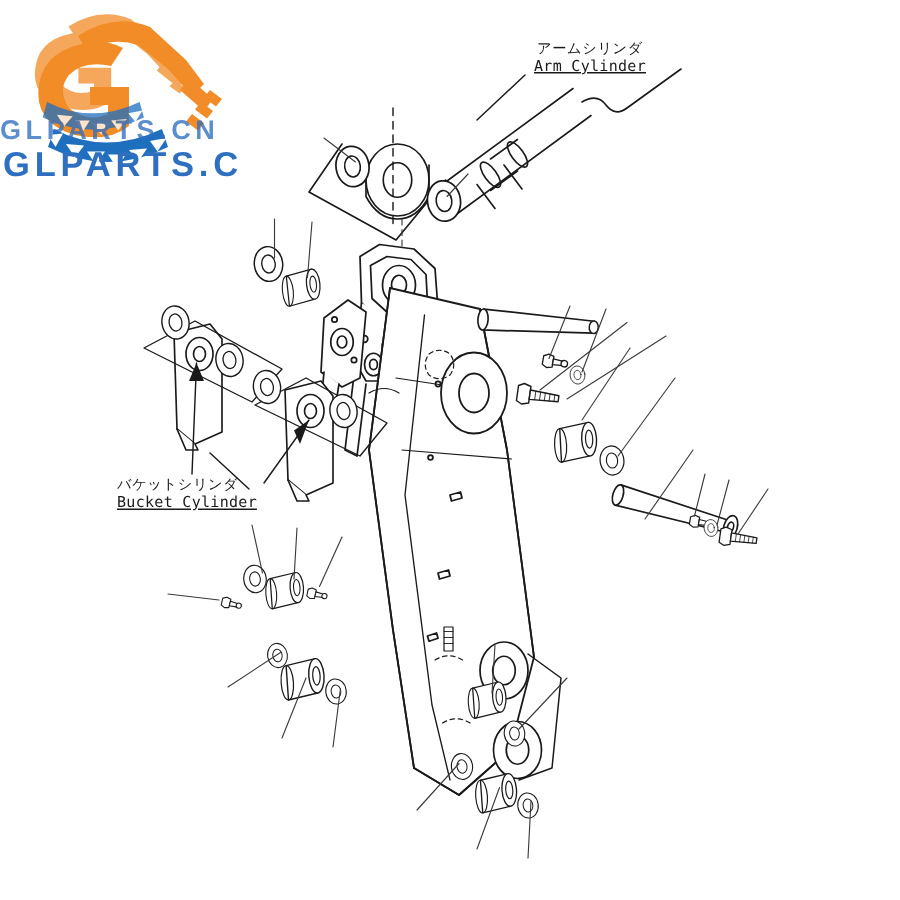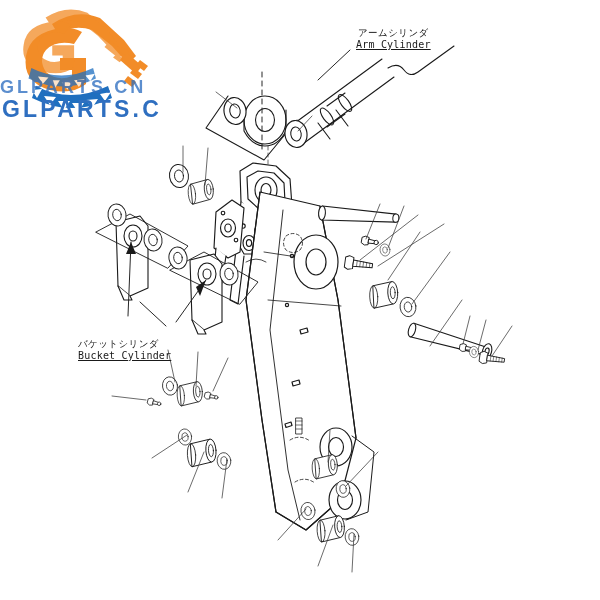--- a/index.html
+++ b/index.html
@@ -5,21 +5,21 @@
 <style>
   html,body{margin:0;padding:0;background:#ffffff;}
   body{width:600px;height:600px;overflow:hidden;
        font-family:"Liberation Sans",sans-serif;}
   #stage{position:relative;width:516px;height:600px;background:#fff;}
   #stage svg{position:absolute;left:0;top:0;}
   .lbl{position:absolute;color:#1a1a1a;line-height:1.25;white-space:nowrap;}
   .lbl .jp{font-family:"DejaVu Sans",sans-serif;font-size:9.5px;letter-spacing:.4px;}
   .lbl .en{font-family:"DejaVu Sans Mono","Liberation Mono",monospace;font-size:10px;letter-spacing:.2px;text-decoration:underline;}
   #label-arm{left:356px;top:27px;text-align:center;}
-  #label-bucket{left:78px;top:318px;text-align:left;margin-top:20px;}
+  #label-bucket{left:78px;top:318px;text-align:left;}
   #logo-main{position:absolute;left:12px;top:6px;width:160px;height:124px;}
   #logo-wm{position:absolute;left:248px;top:283px;width:152px;height:96px;opacity:.82;}
   .wordmark{font-family:"Liberation Sans",sans-serif;font-weight:600;
             fill:#2f6fc0;letter-spacing:3.2px;}
 </style>
 </head>
 <body>
 
 <div id="stage">
 

